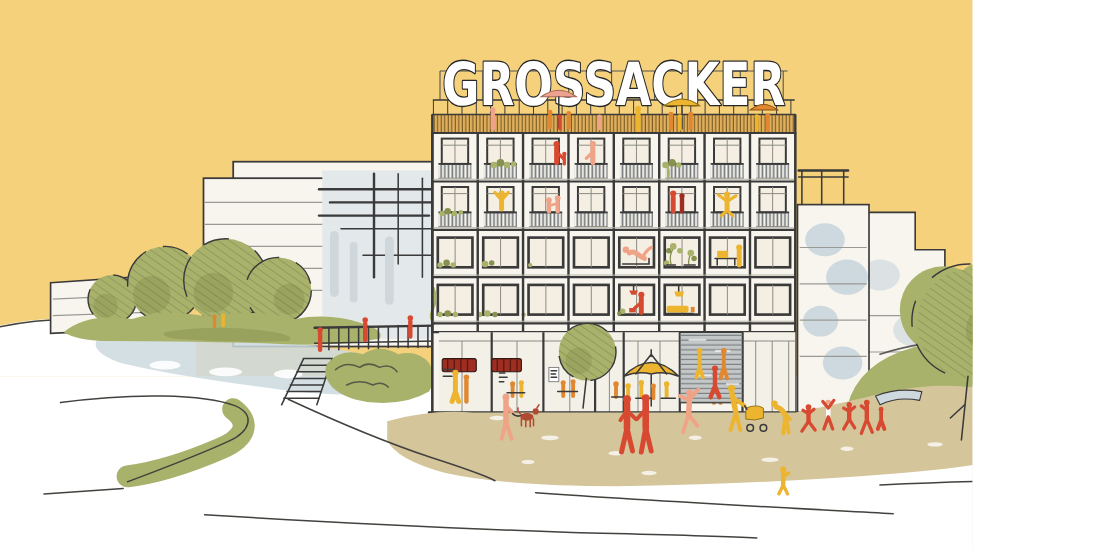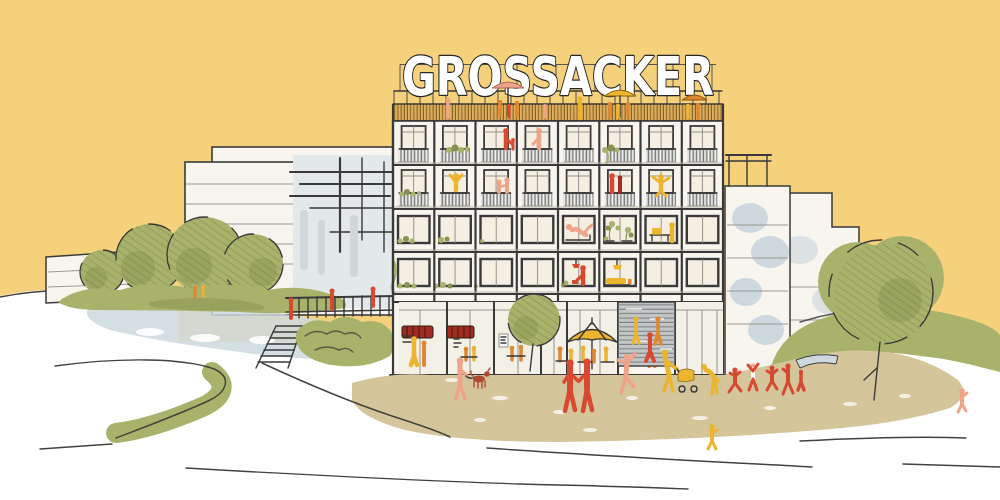--- a/index.html
+++ b/index.html
@@ -1,16 +1,16 @@
 <!DOCTYPE html>
 <html style="--sky: #F6D17B; --paper: #FFFFFF; --line: #3A3A3A; --facade: #F7F5EE; --cream: #F4EFE2; --fringe: #DFAF5E; --fringeLine: #7A5B22; --slat: #6F7477; --olive: #A9B26B; --oliveDark: #87924F; --oliveLight: #BCC07F; --blueWash: #CDD9DF; --graySlab: #E3E8EA; --grayLine: #75797B; --louver: #C4C7C8; --plaza: #D5C59B; --red: #D74A31; --darkRed: #9E2D22; --brickRed: #B14A33; --orange: #E0872F; --yellow: #ECB42F; --salmon: #EFA387; --pinkUmbrella: #ECA28F; --glass: #F2F0E7;"><head>
 <meta charset="utf-8">
 <style>
   html,body{margin:0;padding:0;background:#fff;}
-  .canvas{width:1000px;height:500px;position:relative;overflow:hidden;background:#e5e5e5;}
+  .canvas{width:884px;height:500px;position:relative;overflow:hidden;background:#e5e5e5;}
   svg{display:block;}
   .oln{stroke:var(--line);stroke-width:1.4;fill:none;stroke-linecap:round;}
   .oln2{stroke:var(--line);stroke-width:2.2;fill:none;stroke-linecap:round;}
   .thin{stroke:#8a8a84;stroke-width:.9;fill:none;}
   .slab{stroke:#9a9a94;stroke-width:1.1;fill:none;}
   .winFrame{fill:var(--cream);stroke:var(--line);stroke-width:1.8;}
   .winBold{fill:var(--cream);stroke:var(--line);stroke-width:2.4;}
   .rail{stroke:var(--line);stroke-width:1.6;fill:none;}
   .sketch{stroke:#44423e;stroke-width:1.4;fill:none;stroke-linecap:round;}
   .person{fill:none;stroke-linecap:round;stroke-linejoin:round;}

